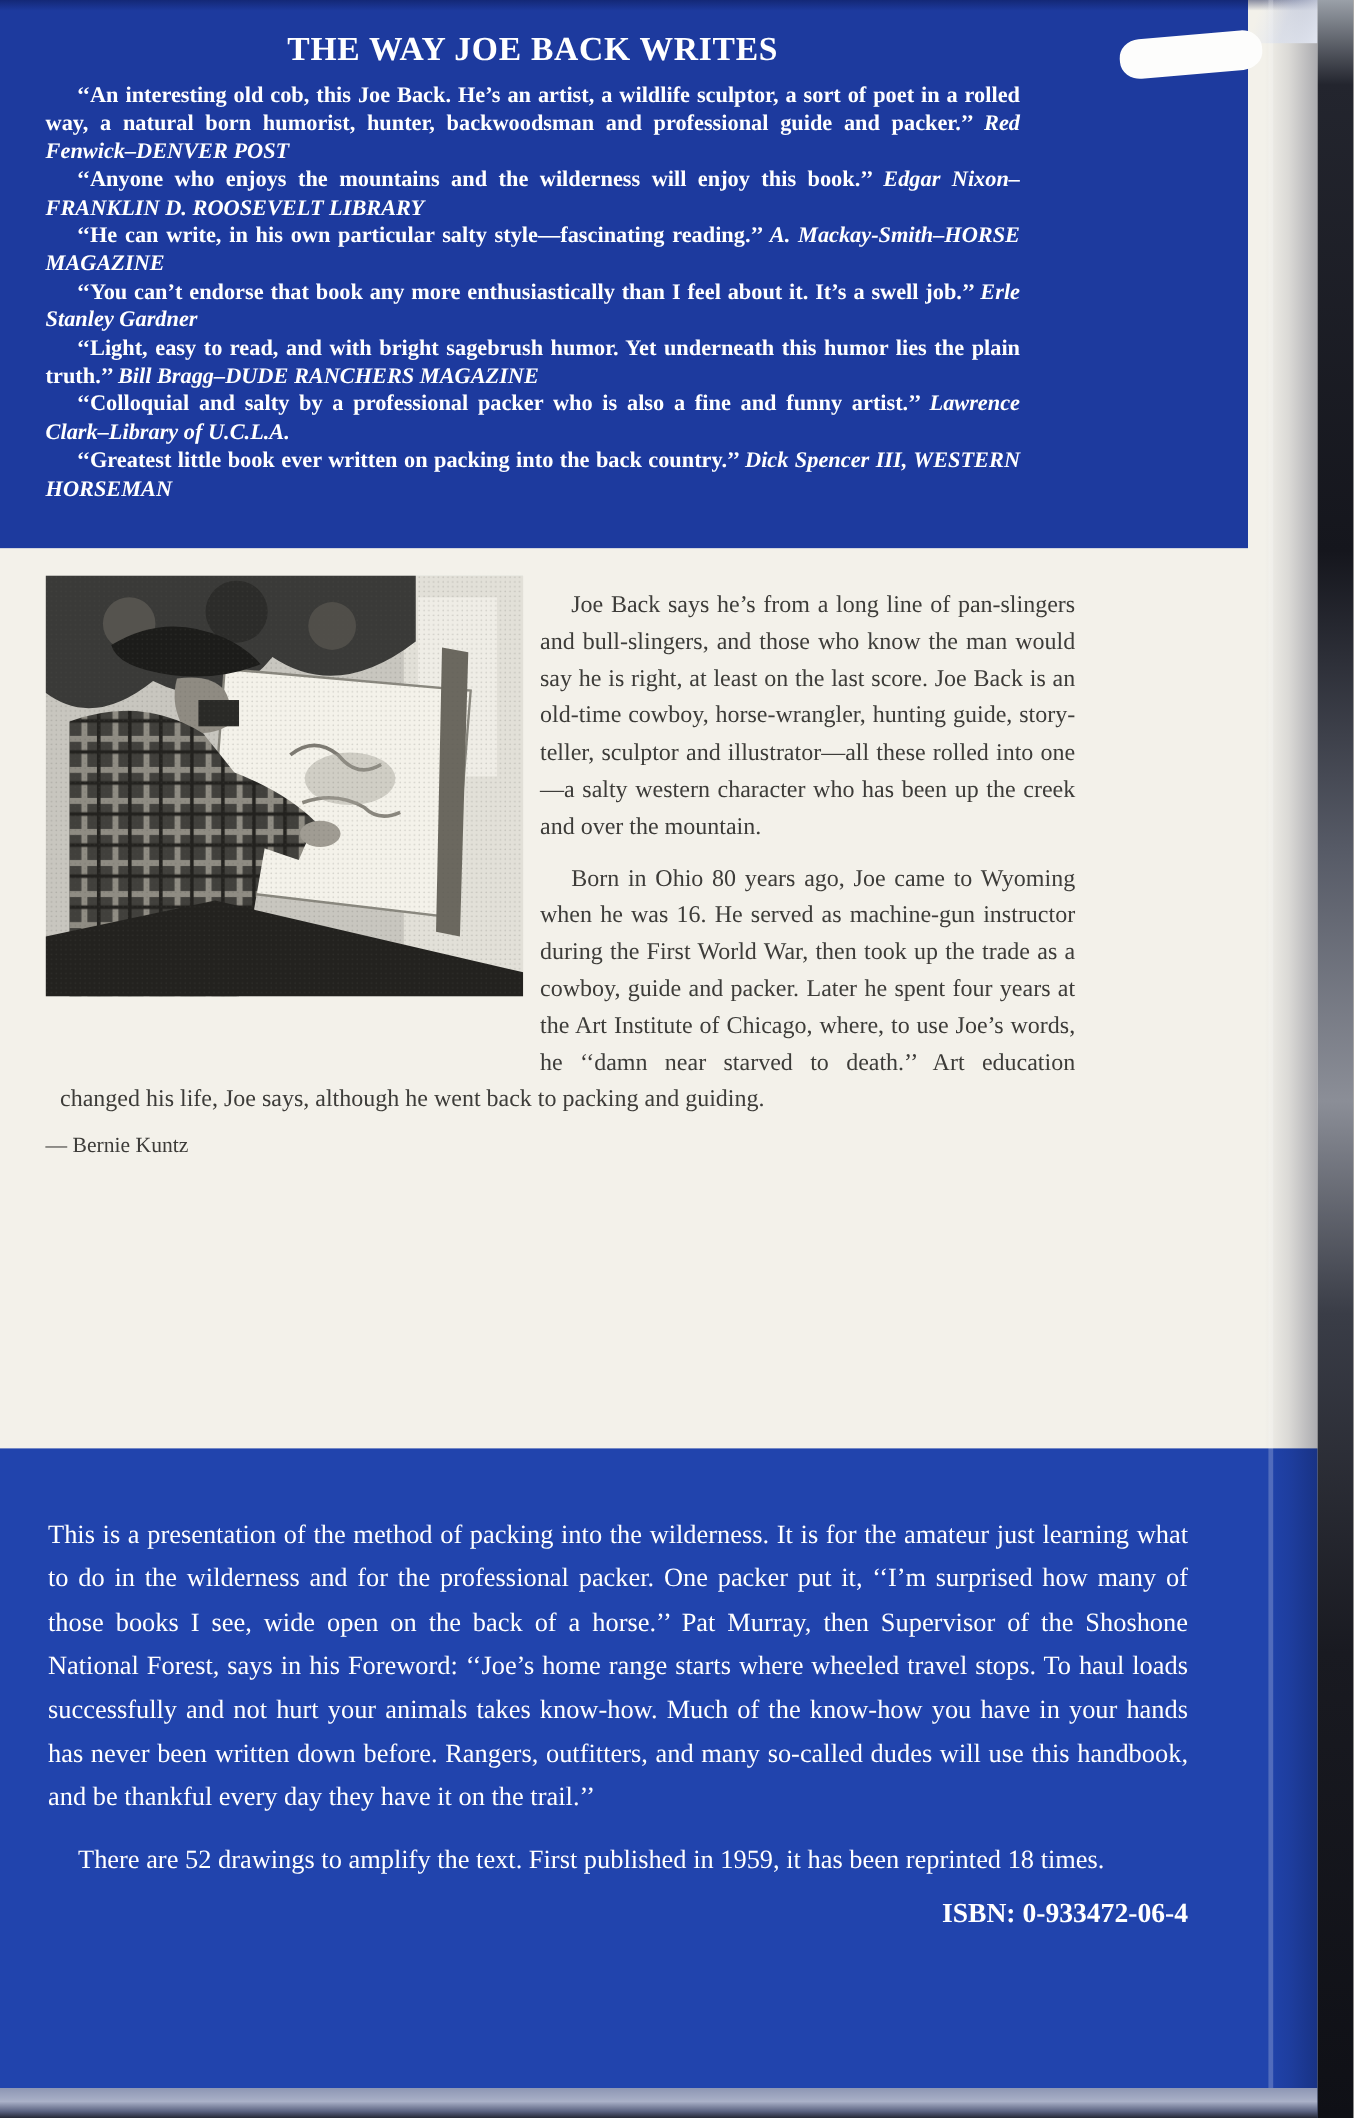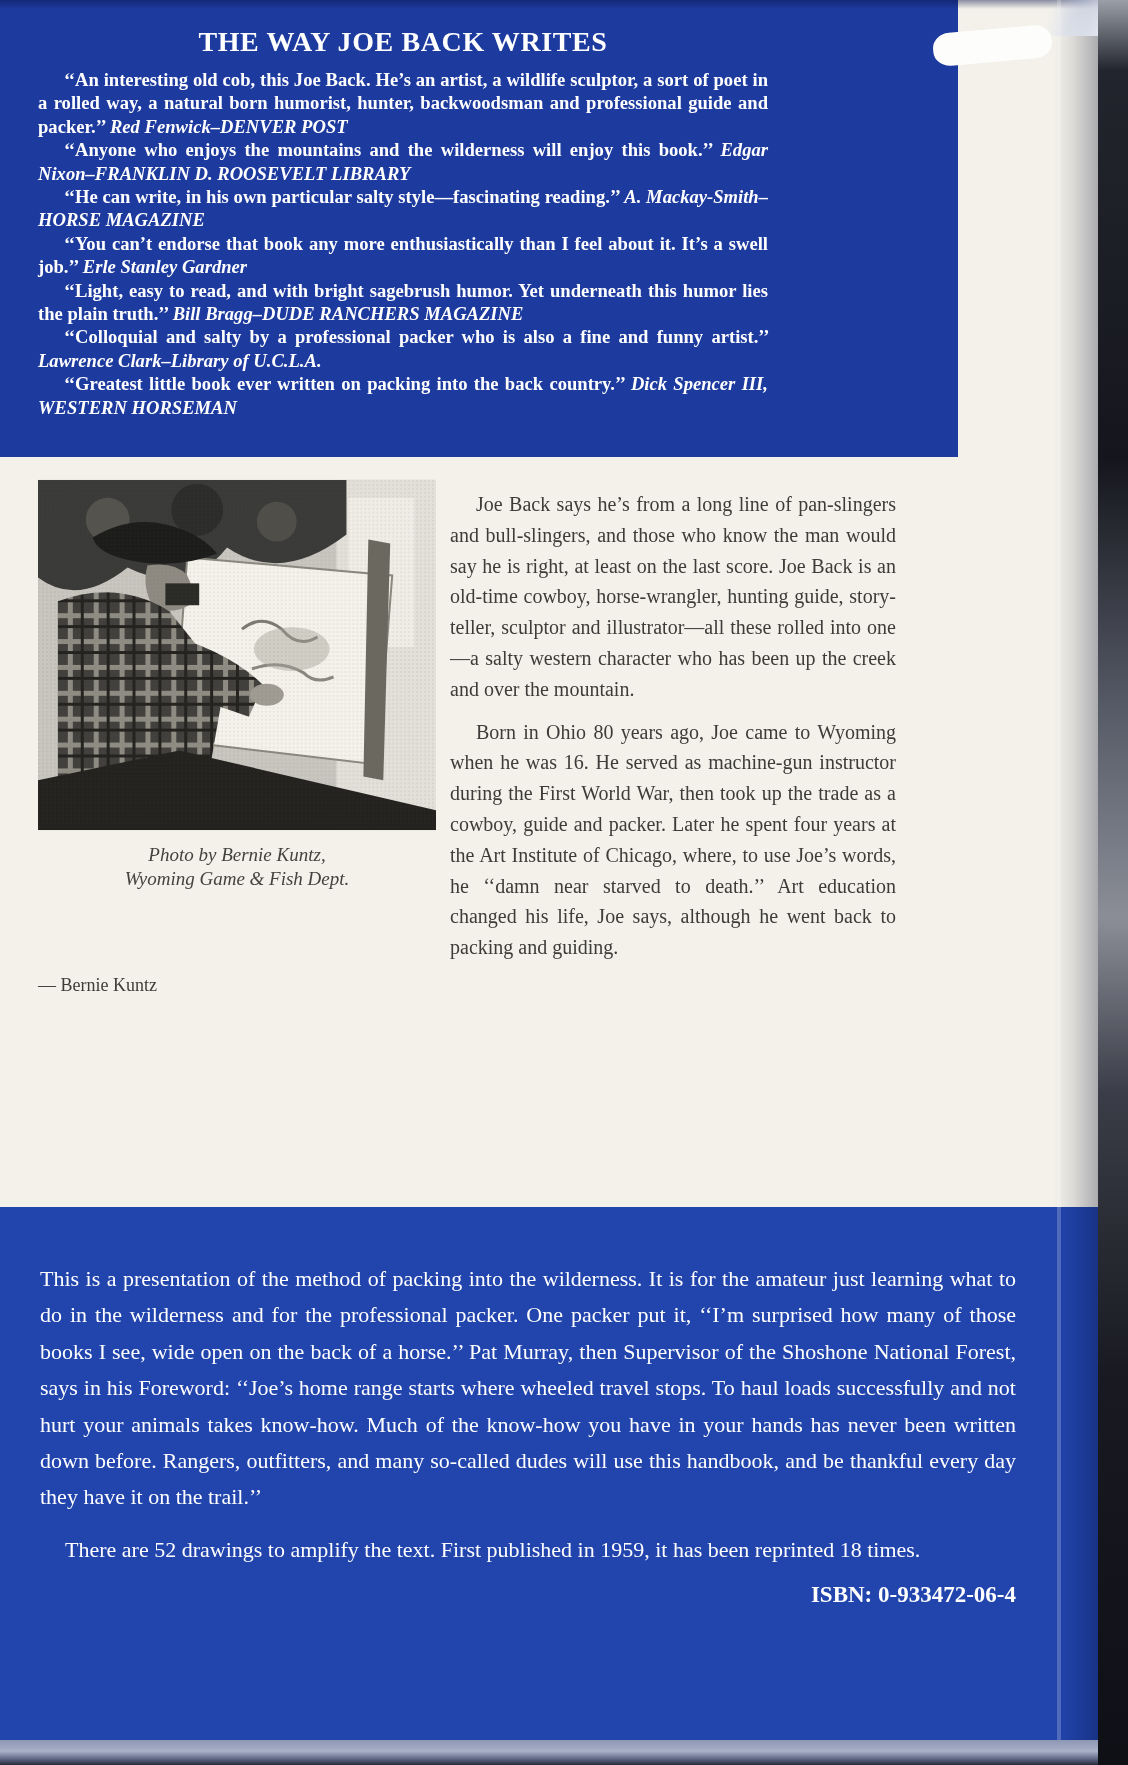--- a/index.html
+++ b/index.html
@@ -3,21 +3,21 @@
 <meta charset="utf-8">
 <style>
   html,body { margin:0; padding:0; background:#777; }
   .cover {
     position:relative; width:1128px; height:1765px; overflow:hidden;
     background:#f3f1ea;
     font-family:"Liberation Serif","DejaVu Serif",serif;
   }
   
   .section-top {
-    position:absolute; left:0; top:0; width:958px; height:457px;
+    position:absolute; left:0; top:0; width:1040px; height:457px;
     background:#1d3a9e; color:#ffffff;
     box-sizing:border-box; padding:26px 190px 0 38px;
   }
   .book-title {
     margin:0 0 10px 0; text-align:center;
     font-size:28px; font-weight:bold; letter-spacing:0.6px;
   }
   .reviews-heading { font-size:19px; font-weight:bold; line-height:23.4px; }
   p.review {
     margin:0; font-size:18.6px; line-height:23.4px;
@@ -41,21 +41,21 @@
     text-align:justify; text-indent:26px;
   }
   .bio-signature {
     clear:none; text-align:left; padding-right:46px;
     font-size:18px; margin-top:6px;
   }
 
   .section-bottom {
     position:absolute; left:0; top:1207px; width:1098px; height:558px;
     background:#2144ad; color:#ffffff;
-    box-sizing:border-box; padding:54px 82px 0 40px;
+    box-sizing:border-box; padding:54px 108px 0 40px;
   }
   p.blurb { margin:0; font-size:22px; line-height:36.4px; text-align:justify; }
   p.blurb.second { margin-top:16px;margin-left:25px; }
   .isbn-line { text-align:right; font-size:23px; font-weight:bold; margin-top:14px; }
 
   
   .edge-top {
     position:absolute; left:0; top:0; width:1098px; height:9px;
     background:linear-gradient(180deg, rgba(8,18,70,0.45), rgba(8,18,70,0));
   }
@@ -134,24 +134,20 @@
         <ellipse cx="255" cy="170" rx="38" ry="22" fill="#a5a29a" opacity="0.45"></ellipse>
         <path d="M55,58 q45,-28 95,-6 q18,8 30,22 q-35,14 -75,9 q-45,-6 -50,-25 z" fill="#1c1c1a"></path>
         <path d="M110,86 q28,-4 40,10 q8,14 2,30 q-18,10 -36,2 q-12,-20 -6,-42z" fill="#8f8b82"></path>
         <rect x="128" y="104" width="34" height="22" fill="#2a2a27"></rect>
         <path d="M20,122 Q80,100 132,132 L188,202 L162,352 L20,352 Z" fill="url(#plaid)"></path>
         <path d="M120,152 Q192,172 226,206 L212,238 Q152,218 110,202 Z" fill="url(#plaid)"></path>
         <ellipse cx="230" cy="216" rx="17" ry="11" fill="#a09c93"></ellipse>
         <path d="M0,302 L142,272 L400,332 L400,352 L0,352 Z" fill="#23221f"></path>
         <rect width="400" height="352" fill="url(#halftone)" opacity="0.22"></rect>
       </svg>
-      <div class="photo-caption">
-        <div>Photo by Bernie Kuntz,</div>
-        <div>Wyoming Game &amp; Fish Dept.</div>
-      </div>
     </div>
 
     <p class="bio">Joe Back says he’s from a long line of pan-slingers and bull-slingers, and those who know the man would say he is right, at least on the last score.  Joe Back is an old-time cowboy, horse-wrangler, hunting guide, story-teller, sculptor and illustrator—all these rolled into one—a salty western character who has been up the creek and over the mountain.</p>
     <p class="bio">Born in Ohio 80 years ago, Joe came to Wyoming when he was 16.  He served as machine-gun instructor during the First World War, then took up the trade as a cowboy, guide and packer.  Later he spent four years at the Art Institute of Chicago, where, to use Joe’s words, he ‘‘damn near starved to death.’’  Art education changed his life, Joe says, although he went back to packing and guiding.</p>
     <div class="bio-signature">— Bernie Kuntz</div>
   </div>
 
   <div class="section-bottom">
     <p class="blurb">This is a presentation of the method of packing into the wilderness.  It is for the amateur just learning what to do in the wilderness and for the professional packer.  One packer put it, ‘‘I’m surprised how many of those books I see, wide open on the back of a horse.’’  Pat Murray, then Supervisor of the Shoshone National Forest, says in his Foreword: ‘‘Joe’s home range starts where wheeled travel stops.  To haul loads successfully and not hurt your animals takes know-how.  Much of the know-how you have in your hands has never been written down before.  Rangers, outfitters, and many so-called dudes will use this handbook, and be thankful every day they have it on the trail.’’</p>
     <p class="blurb second">There are 52 drawings to amplify the text.  First published in 1959, it has been reprinted 18 times.</p>

